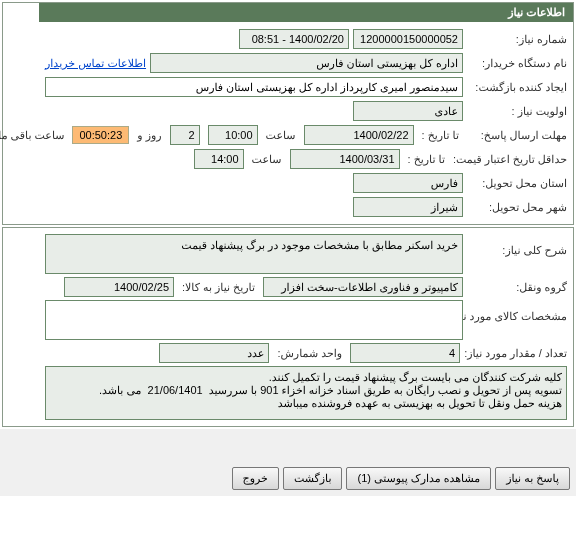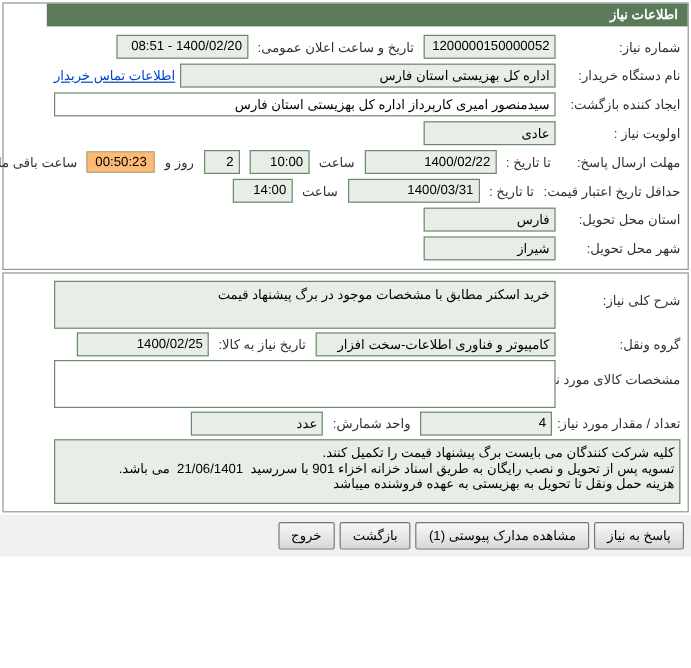--- a/index.html
+++ b/index.html
@@ -80,20 +80,21 @@
   background: #f0f0f0;
 }
 .btn {
   border: 1px solid #777;
   background: linear-gradient(#f8f8f8,#d8d8d8);
   padding: 4px 10px;
   font-size: 11px;
   font-family: Tahoma, Arial, sans-serif;
   cursor: pointer;
   border-radius: 2px;
+  margin-top: 32px;
 }
 .link {
   color: #0044cc;
   text-decoration: underline;
   cursor: pointer;
 }
 .countdown {
   border: 1px solid #aa8;
   background: #fdba74;
   padding: 2px 6px;
@@ -104,21 +105,20 @@
 </head>
 <body>
 
 <div class="section">
   <div class="section-header">اطلاعات نیاز</div>
   <div class="section-body">
 
     <div class="row">
       <span class="label">شماره نیاز:</span>
       <input class="field field-short" readonly="" value="1200000150000052" style="">
-      <span class="label-sm">تاریخ و ساعت اعلان عمومی:</span>
       <input class="field field-short" readonly="" value="1400/02/20 - 08:51" style="">
     </div>
 
     <div class="row">
       <span class="label">نام دستگاه خریدار:</span>
       <input class="field field-long" readonly="" value="اداره کل بهزیستی استان فارس" style="">
       <span class="link">اطلاعات تماس خریدار</span>
     </div>
 
     <div class="row">

